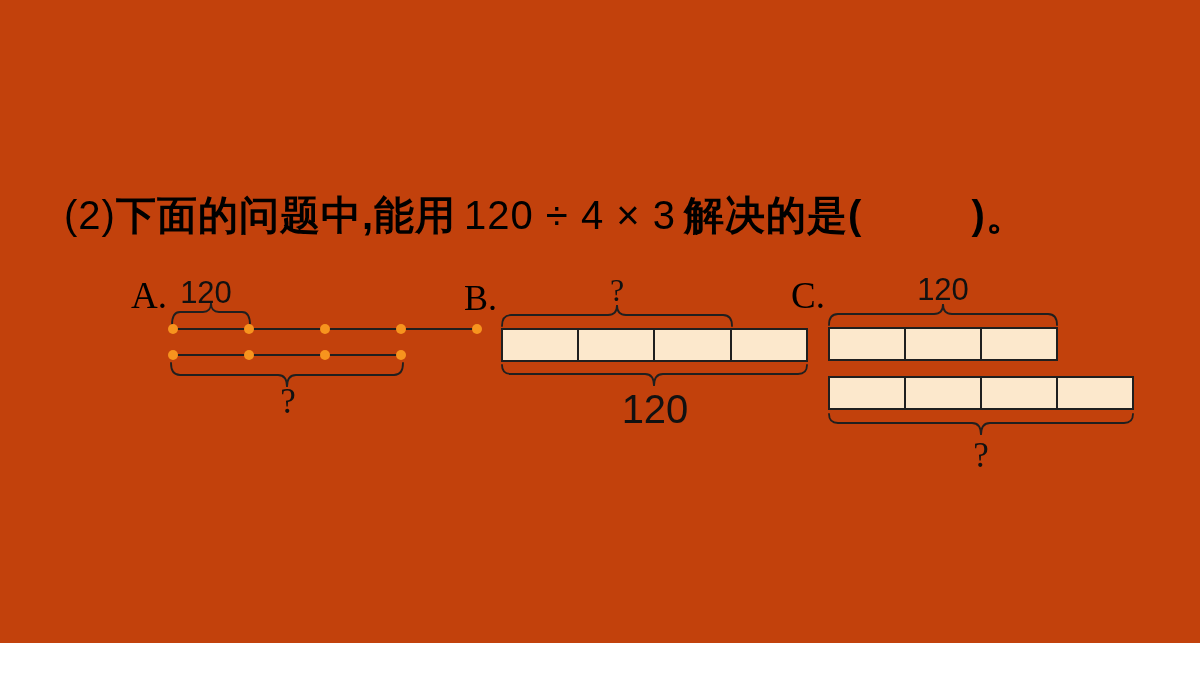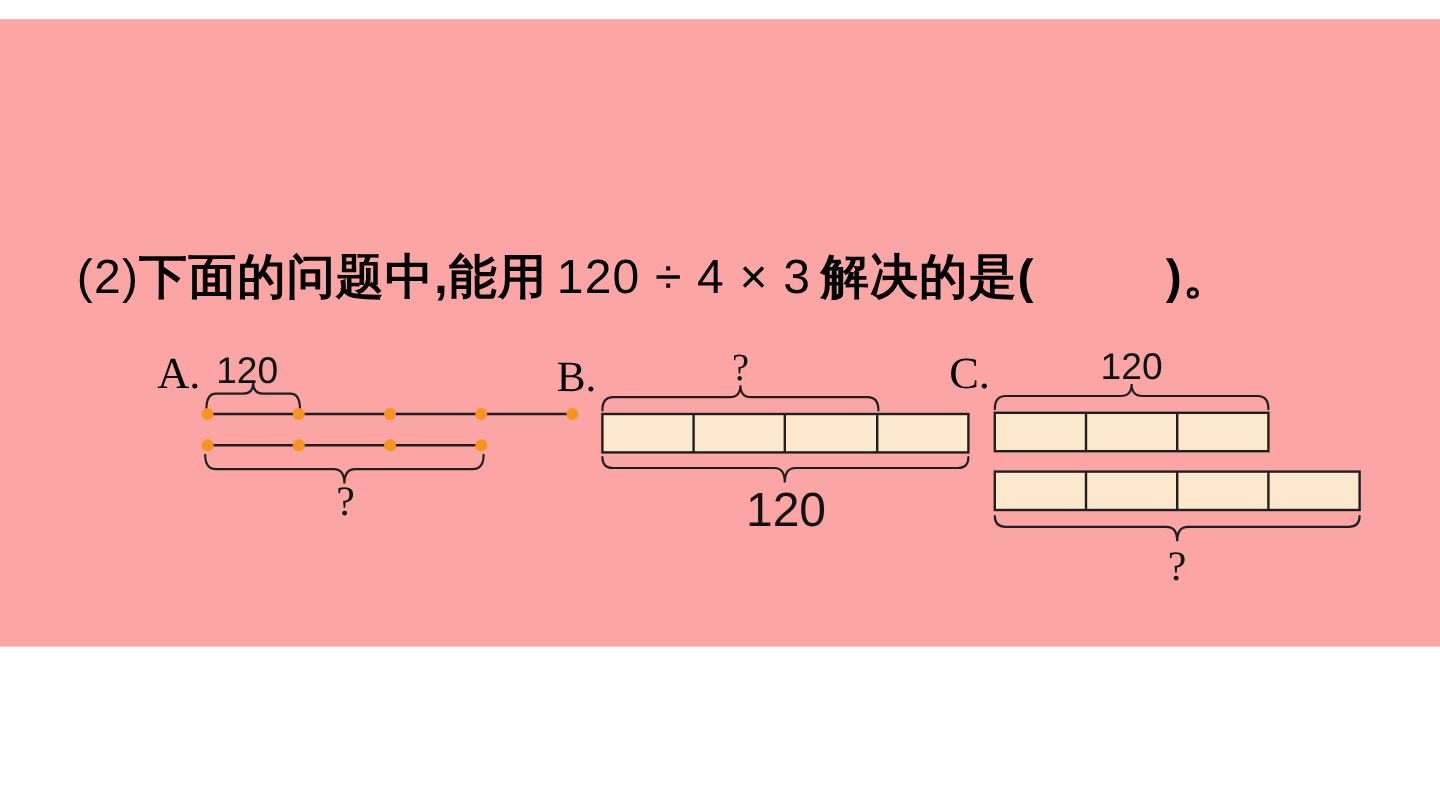--- a/index.html
+++ b/index.html
@@ -3,26 +3,25 @@
 <meta charset="utf-8">
 <style>
   html, body {
     margin: 0;
     padding: 0;
     background: #ffffff;
   }
   .slide {
     position: relative;
     width: 1200px;
-    height: 523px;
-    background: #fca5a5;
+    height: 643px;
+    background: #c2410c;
     overflow: hidden;
     font-family: "Liberation Sans", sans-serif;
     color: #000000;
-    margin-top: 16px;
   }
   
   .question {
     position: absolute;
     left: 64px;
     top: 191px;
     font-size: 40px;
     line-height: 48px;
     letter-spacing: 1px;
     white-space: nowrap;

